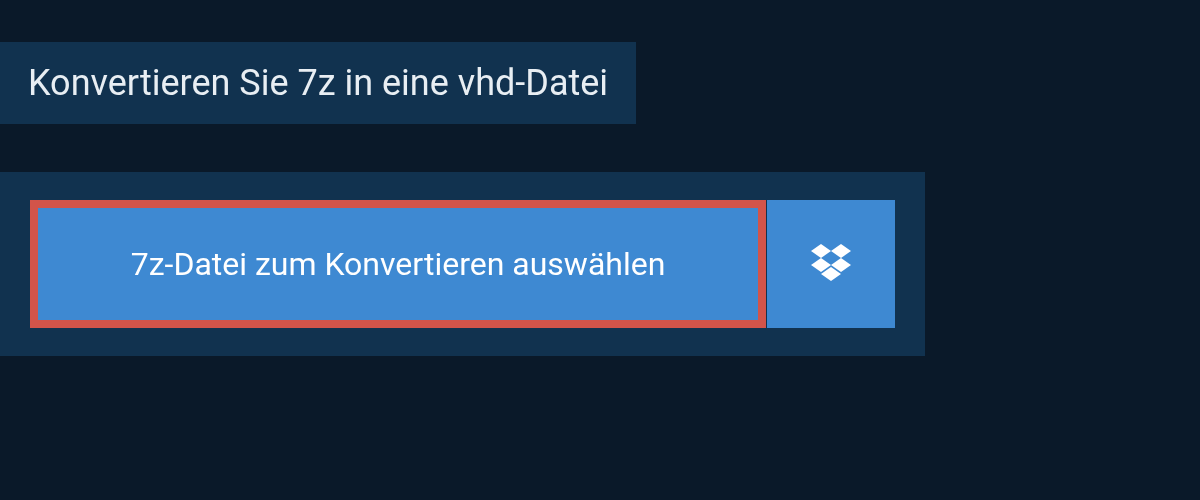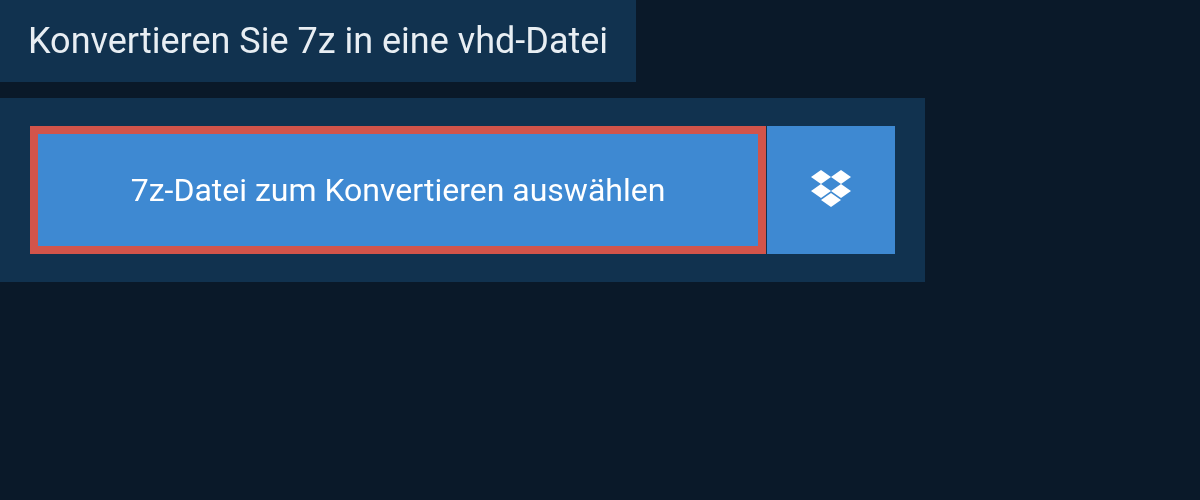--- a/index.html
+++ b/index.html
@@ -11,31 +11,32 @@
       width: 1200px;
       height: 500px;
       background: #0a1929;
       font-family: -apple-system, BlinkMacSystemFont, "Segoe UI", Roboto, Helvetica, Arial, sans-serif;
       overflow: hidden;
     }
     .header-bar {
       background: #11324f;
       display: inline-block;
       padding: 20px 28px;
+      margin-top: 42px;
       margin-left: 0;
     }
     .header-title {
       color: #e8eef3;
       font-size: 36px;
       font-weight: 400;
       white-space: nowrap;
     }
     .upload-panel {
       background: #11324f;
-      margin-top: 16px;
+      margin-top: 48px;
       padding: 28px 30px;
       width: 925px;
       display: flex;
       gap: 1px;
       align-items: stretch;
     }
     .select-button {
       flex: 1;
       background: #3e89d2;
       border: 8px solid #d2544a;

